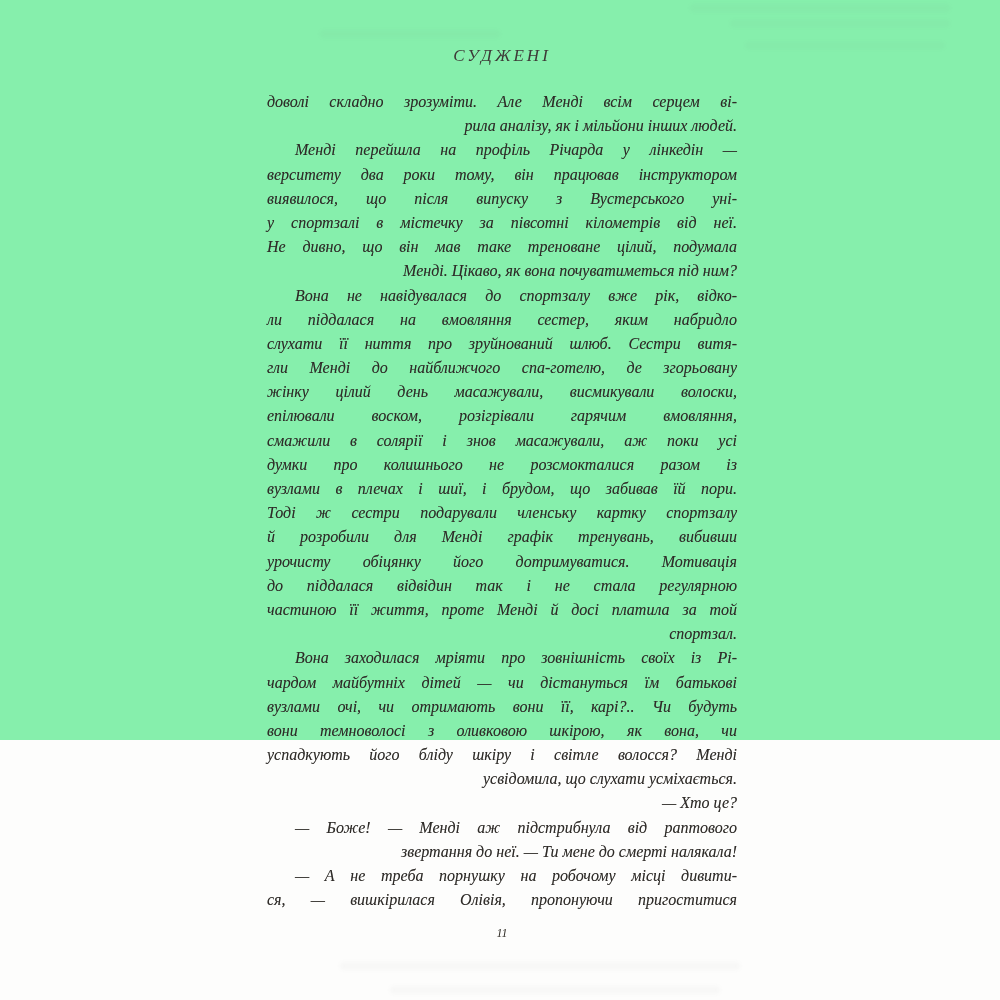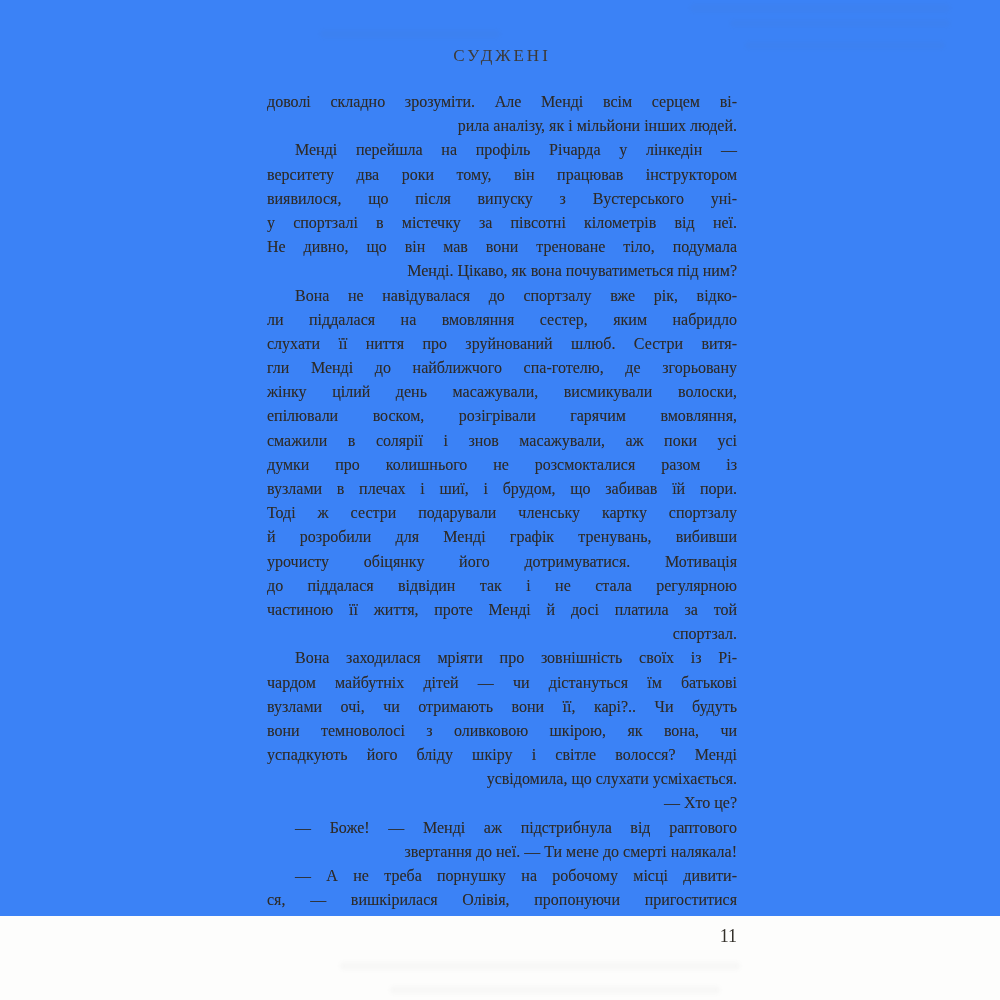--- a/index.html
+++ b/index.html
@@ -9,22 +9,23 @@
   body {
     width: 1000px;
     height: 1000px;
     background: #fdfdfc;
     font-family: "Liberation Serif", serif;
     overflow: hidden;
   }
   .page {
     position: relative;
     width: 1000px;
-    height: 916px;
-    background: #3b82f6;
+    height: 740px;
+    background: #86efac;
+    font-style: italic;
   }
   .running-head {
     position: absolute;
     top: 46px;
     left: 267px;
     width: 470px;
     text-align: center;
     font-size: 17px;
     letter-spacing: 3px;
     color: #3d3a37;
@@ -50,22 +51,22 @@
     text-align-last: justify;
   }
   .line.indent {
     padding-left: 28px;
   }
   .page-number {
     position: absolute;
     top: 926px;
     left: 267px;
     width: 470px;
-    text-align: right;
-    font-size: 18px;
+    text-align: center;
+    font-size: 12px;
     color: #333029;
   }
   .bleed {
     position: absolute;
     background: #6b6b6b;
     opacity: 0.035;
     filter: blur(2px);
     border-radius: 3px;
     pointer-events: none;
   }
@@ -84,21 +85,21 @@
 
   <div class="running-head">СУДЖЕНІ</div>
 
   <div class="text-column">
       <div class="line just">доволі складно зрозуміти. Але Менді всім серцем ві-</div>
       <div class="line">рила аналізу, як і мільйони інших людей.</div>
       <div class="line indent just">Менді перейшла на профіль Річарда у лінкедін —</div>
       <div class="line just">верситету два роки тому, він працював інструктором</div>
       <div class="line just">виявилося, що після випуску з Вустерського уні-</div>
       <div class="line just">у спортзалі в містечку за півсотні кілометрів від неї.</div>
-      <div class="line just">Не дивно, що він мав вони треноване тіло, подумала</div>
+      <div class="line just">Не дивно, що він мав таке треноване цілий, подумала</div>
       <div class="line">Менді. Цікаво, як вона почуватиметься під ним?</div>
       <div class="line indent just">Вона не навідувалася до спортзалу вже рік, відко-</div>
       <div class="line just">ли піддалася на вмовляння сестер, яким набридло</div>
       <div class="line just">слухати її ниття про зруйнований шлюб. Сестри витя-</div>
       <div class="line just">гли Менді до найближчого спа-готелю, де згорьовану</div>
       <div class="line just">жінку цілий день масажували, висмикували волоски,</div>
       <div class="line just">епілювали воском, розігрівали гарячим вмовляння,</div>
       <div class="line just">смажили в солярії і знов масажували, аж поки усі</div>
       <div class="line just">думки про колишнього не розсмокталися разом із</div>
       <div class="line just">вузлами в плечах і шиї, і брудом, що забивав їй пори.</div>

